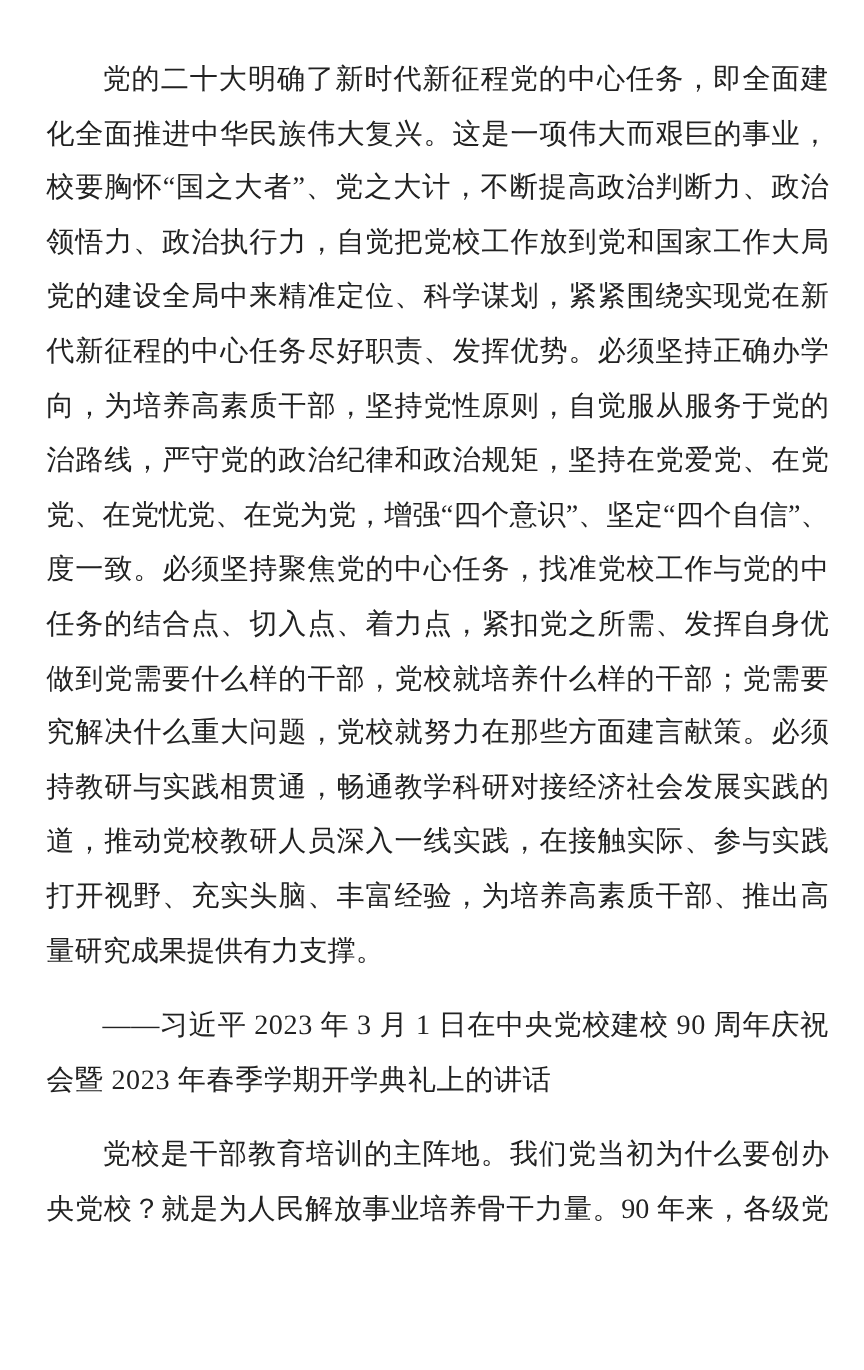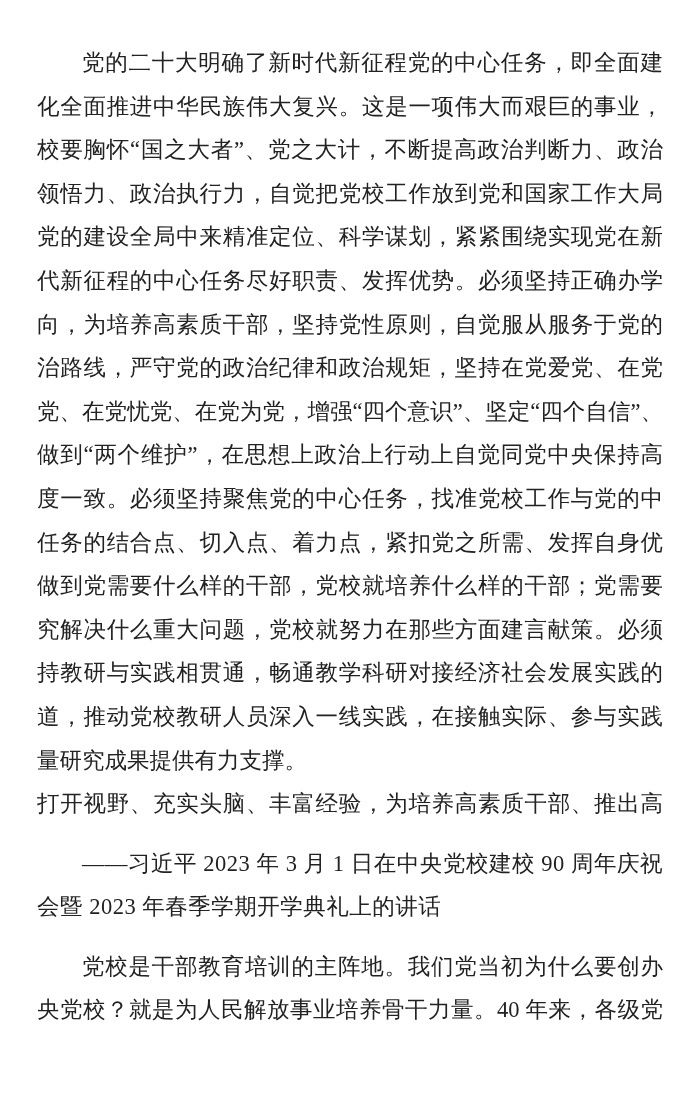--- a/index.html
+++ b/index.html
@@ -52,32 +52,31 @@
       <div class="paragraph body">
         <div class="line indent">党的二十大明确了新时代新征程党的中心任务，即全面建成</div>
         <div class="line">化全面推进中华民族伟大复兴。这是一项伟大而艰巨的事业，对</div>
         <div class="line">校要胸怀“国之大者”、党之大计，不断提高政治判断力、政治</div>
         <div class="line">领悟力、政治执行力，自觉把党校工作放到党和国家工作大局和</div>
         <div class="line">党的建设全局中来精准定位、科学谋划，紧紧围绕实现党在新时</div>
         <div class="line">代新征程的中心任务尽好职责、发挥优势。必须坚持正确办学方</div>
         <div class="line">向，为培养高素质干部，坚持党性原则，自觉服从服务于党的政</div>
         <div class="line">治路线，严守党的政治纪律和政治规矩，坚持在党爱党、在党言</div>
         <div class="line">党、在党忧党、在党为党，增强“四个意识”、坚定“四个自信”、</div>
-        <div class="line">做到“两个维护”，在思想上政治上行动上自觉同党中央保持高</div>
         <div class="line">度一致。必须坚持聚焦党的中心任务，找准党校工作与党的中心</div>
         <div class="line">任务的结合点、切入点、着力点，紧扣党之所需、发挥自身优势，</div>
         <div class="line">做到党需要什么样的干部，党校就培养什么样的干部；党需要研</div>
         <div class="line">究解决什么重大问题，党校就努力在那些方面建言献策。必须坚</div>
         <div class="line">持教研与实践相贯通，畅通教学科研对接经济社会发展实践的渠</div>
         <div class="line">道，推动党校教研人员深入一线实践，在接触实际、参与实践中</div>
+        <div class="line">打开视野、充实头脑、丰富经验，为培养高素质干部、推出高质</div>
         <div class="line no-justify">量研究成果提供有力支撑。</div>
-        <div class="line">打开视野、充实头脑、丰富经验，为培养高素质干部、推出高质</div>
       </div>
       <div class="paragraph attribution">
         <div class="line indent">——习近平 2023 年 3 月 1 日在中央党校建校 90 周年庆祝大</div>
         <div class="line no-justify">会暨 2023 年春季学期开学典礼上的讲话</div>
       </div>
       <div class="paragraph body">
         <div class="line indent">党校是干部教育培训的主阵地。我们党当初为什么要创办中</div>
-        <div class="line">央党校？就是为人民解放事业培养骨干力量。40 年来，各级党</div>
+        <div class="line">央党校？就是为人民解放事业培养骨干力量。90 年来，各级党</div>
       </div>
     </div>
 </div>
 
 </body></html>

